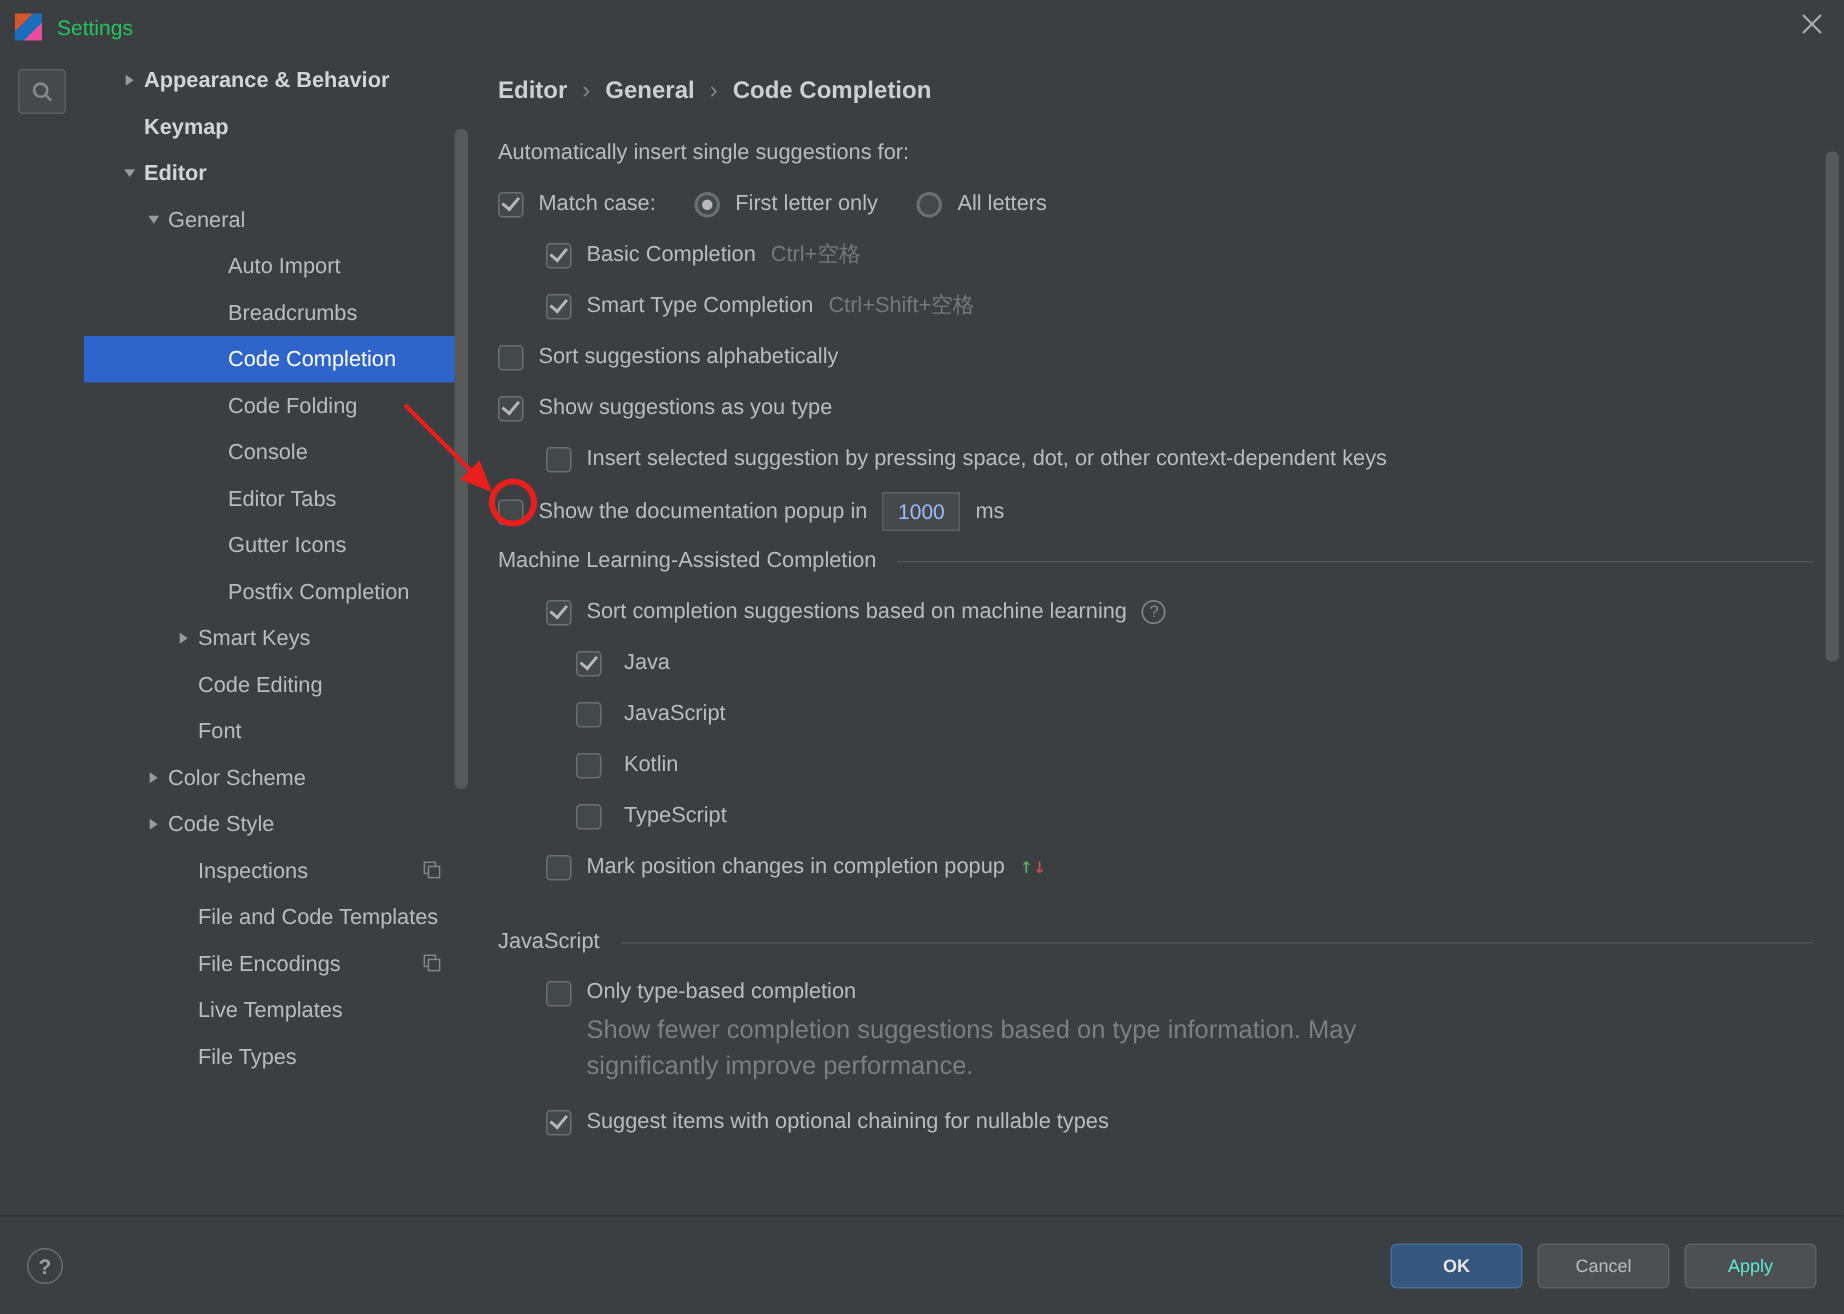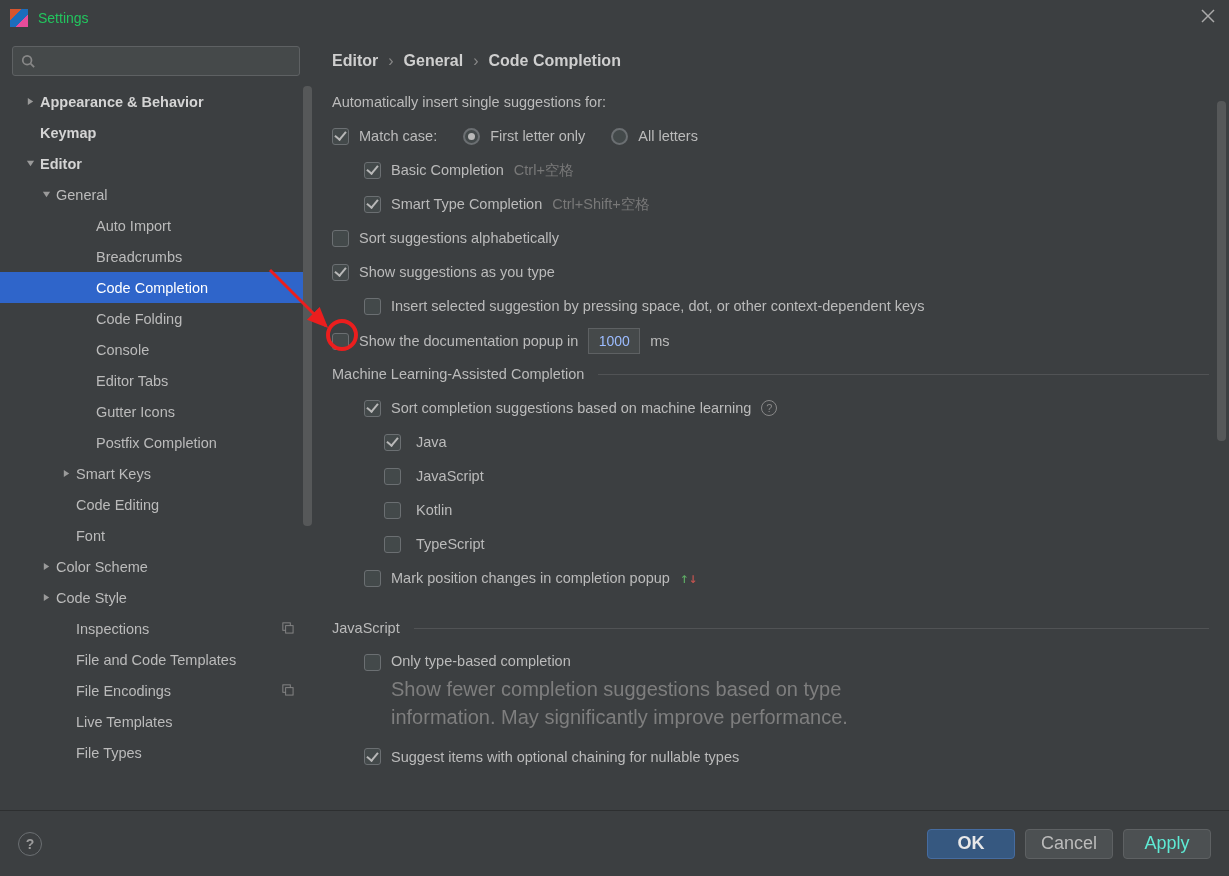--- a/index.html
+++ b/index.html
@@ -29,21 +29,21 @@
 }
 .titlebar .close svg { width: 14px; height: 14px; }
 .body {
   display: flex;
   height: 774px;
   background: #3c3f41;
 }
 .sidebar {
   width: 312px;
   background: #3c3f41;
-  display: flex; flex-direction: column;
+  display: flex; flex-direction: row;
   position: relative;
 }
 .search-wrap { padding: 10px 12px 8px 12px; }
 .search {
   width: 100%; height: 30px;
   background: #45494a;
   border: 1px solid #5e6163;
   border-radius: 3px;
   display: flex; align-items: center;
   padding: 0 8px;
@@ -118,21 +118,21 @@
   border-radius: 50%; background: #43494a;
   display: inline-flex; align-items: center; justify-content: center;
   flex-shrink: 0;
 }
 .radio.checked::after {
   content: ""; width: 7px; height: 7px; border-radius: 50%;
   background: #b8b8b8;
 }
 .label { color: #bbbbbb; }
 .hint { color: #787878; }
-.sub-hint { color: #7e7e7e; font-size: 20px; }
+.sub-hint { color: #7e7e7e; font-size: 17px; }
 .section-header {
   display: flex; align-items: center; gap: 14px;
   margin: 10px 0 12px 0;
   color: #bbbbbb;
 }
 .section-header .line { flex: 1; height: 1px; background: #515355; }
 .num-input {
   width: 52px; height: 26px; background: #45494a;
   border: 1px solid #5e6163; color: #9cbcff;
   text-align: center; font-size: 14px;
@@ -156,21 +156,21 @@
 }
 .footer .help {
   width: 24px; height: 24px; border: 1px solid #6b6f72; border-radius: 50%;
   display: inline-flex; align-items: center; justify-content: center;
   color: #9c9c9c; font-weight: 700;
 }
 .footer .spacer { flex: 1; }
 .btn {
   min-width: 88px; height: 30px; border: 1px solid #5e6163;
   background: #4c5052; color: #bbbbbb; border-radius: 4px;
-  margin-left: 10px; cursor: pointer; font-size: 18px;
+  margin-left: 10px; cursor: pointer; font-size: 12px;
 }
 .btn.primary { background: #365880; border-color: #466ca0; color: #e8e8e8; font-weight: 600; }
 .btn.disabled { color: #5eead4; }
 .annotation-arrow {
   position: absolute;
   left: 264px; top: 264px;
   pointer-events: none;
 }
 .annotation-circle {
   position: absolute;

